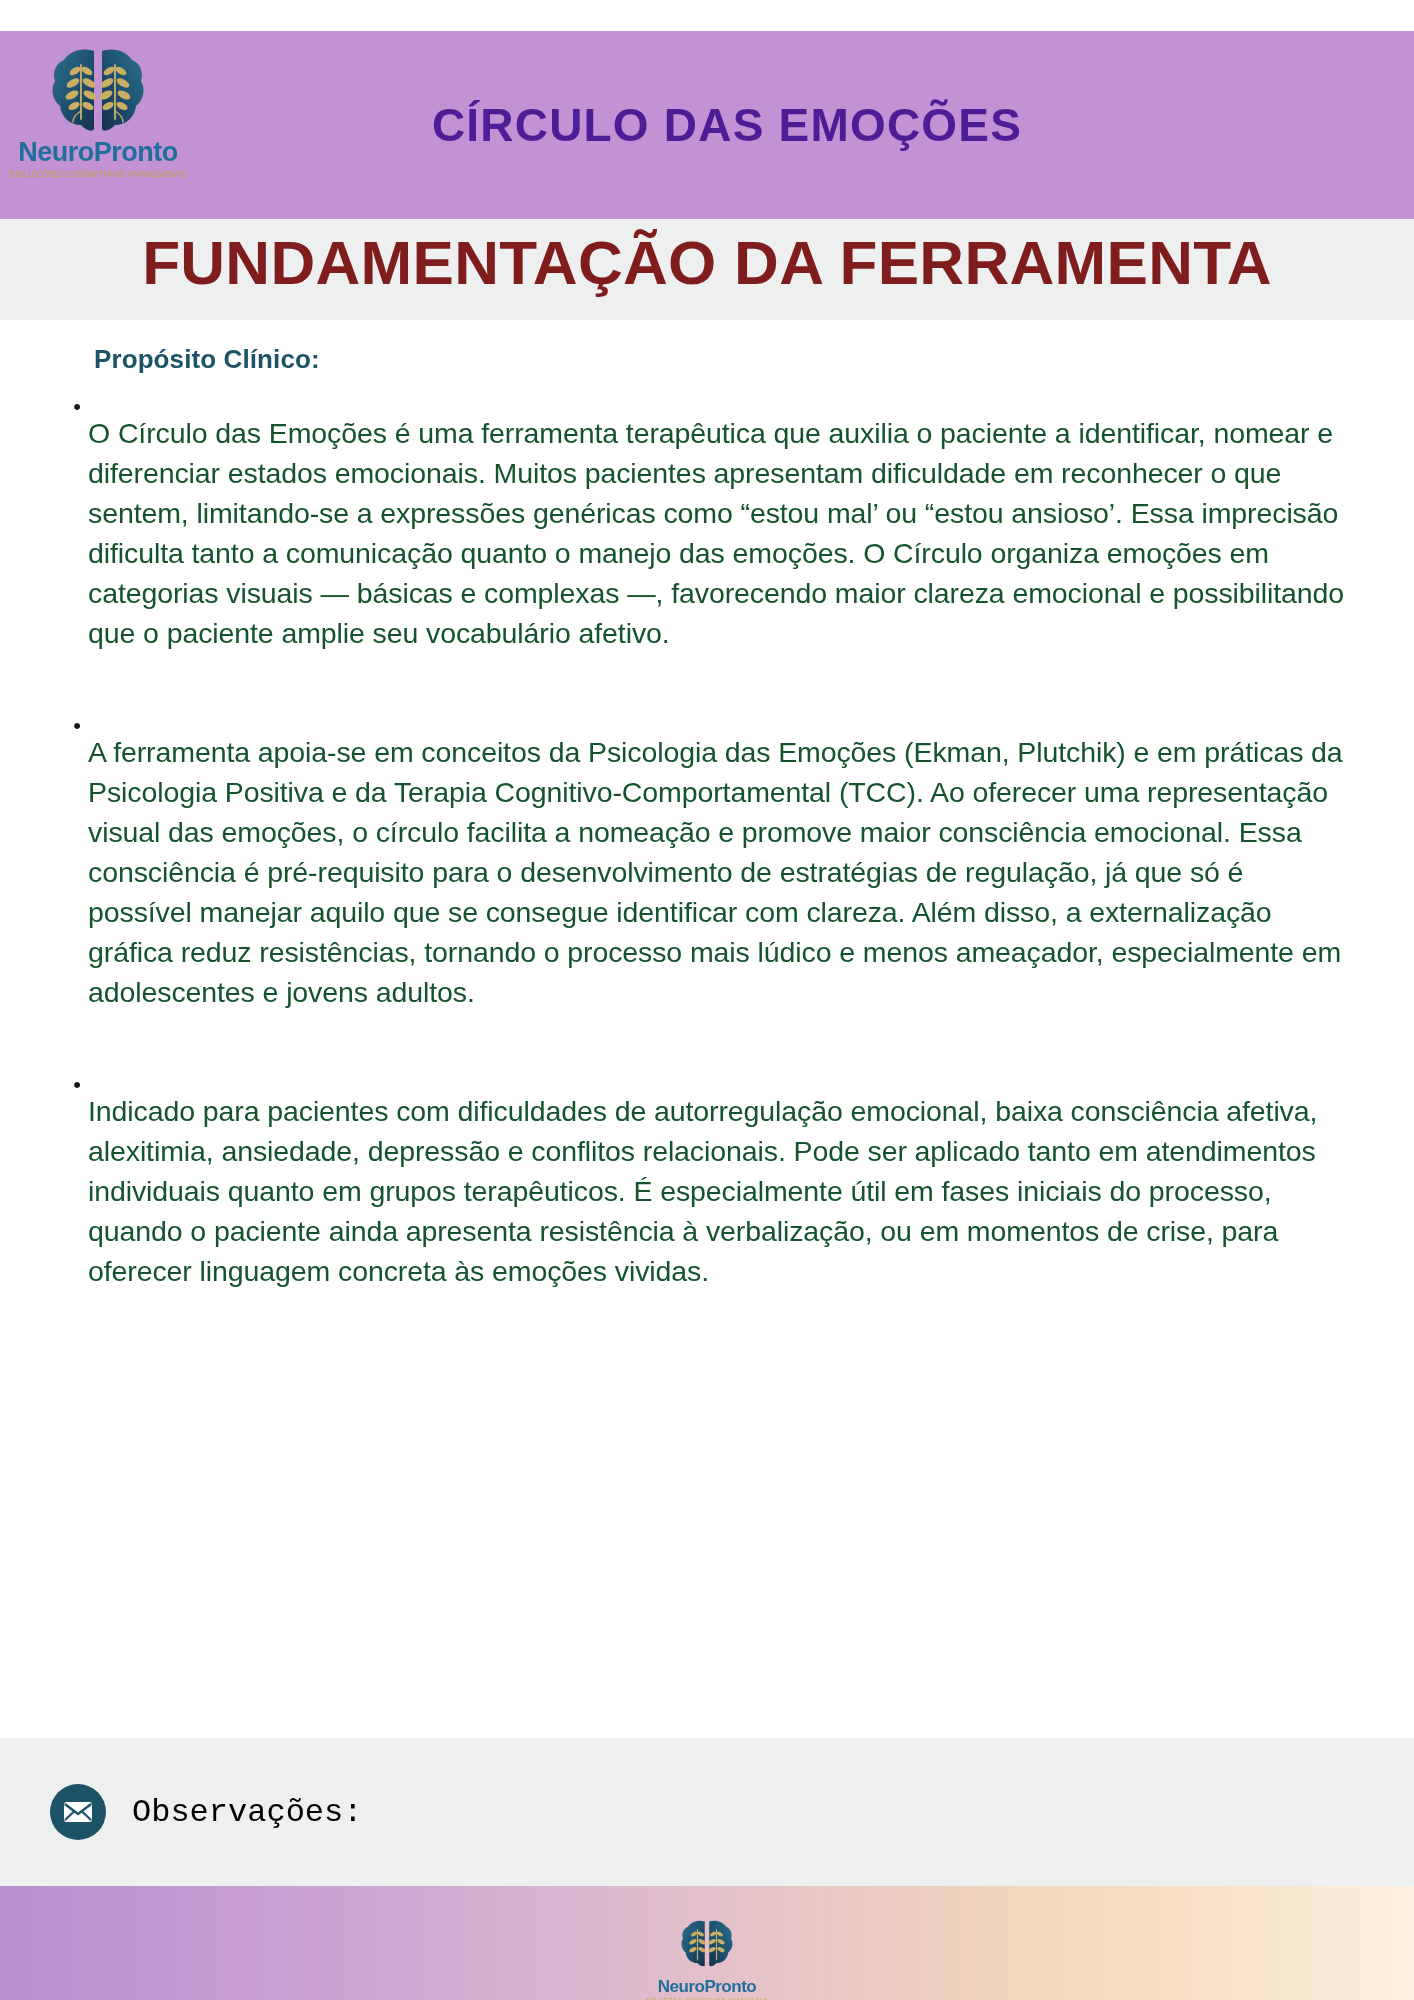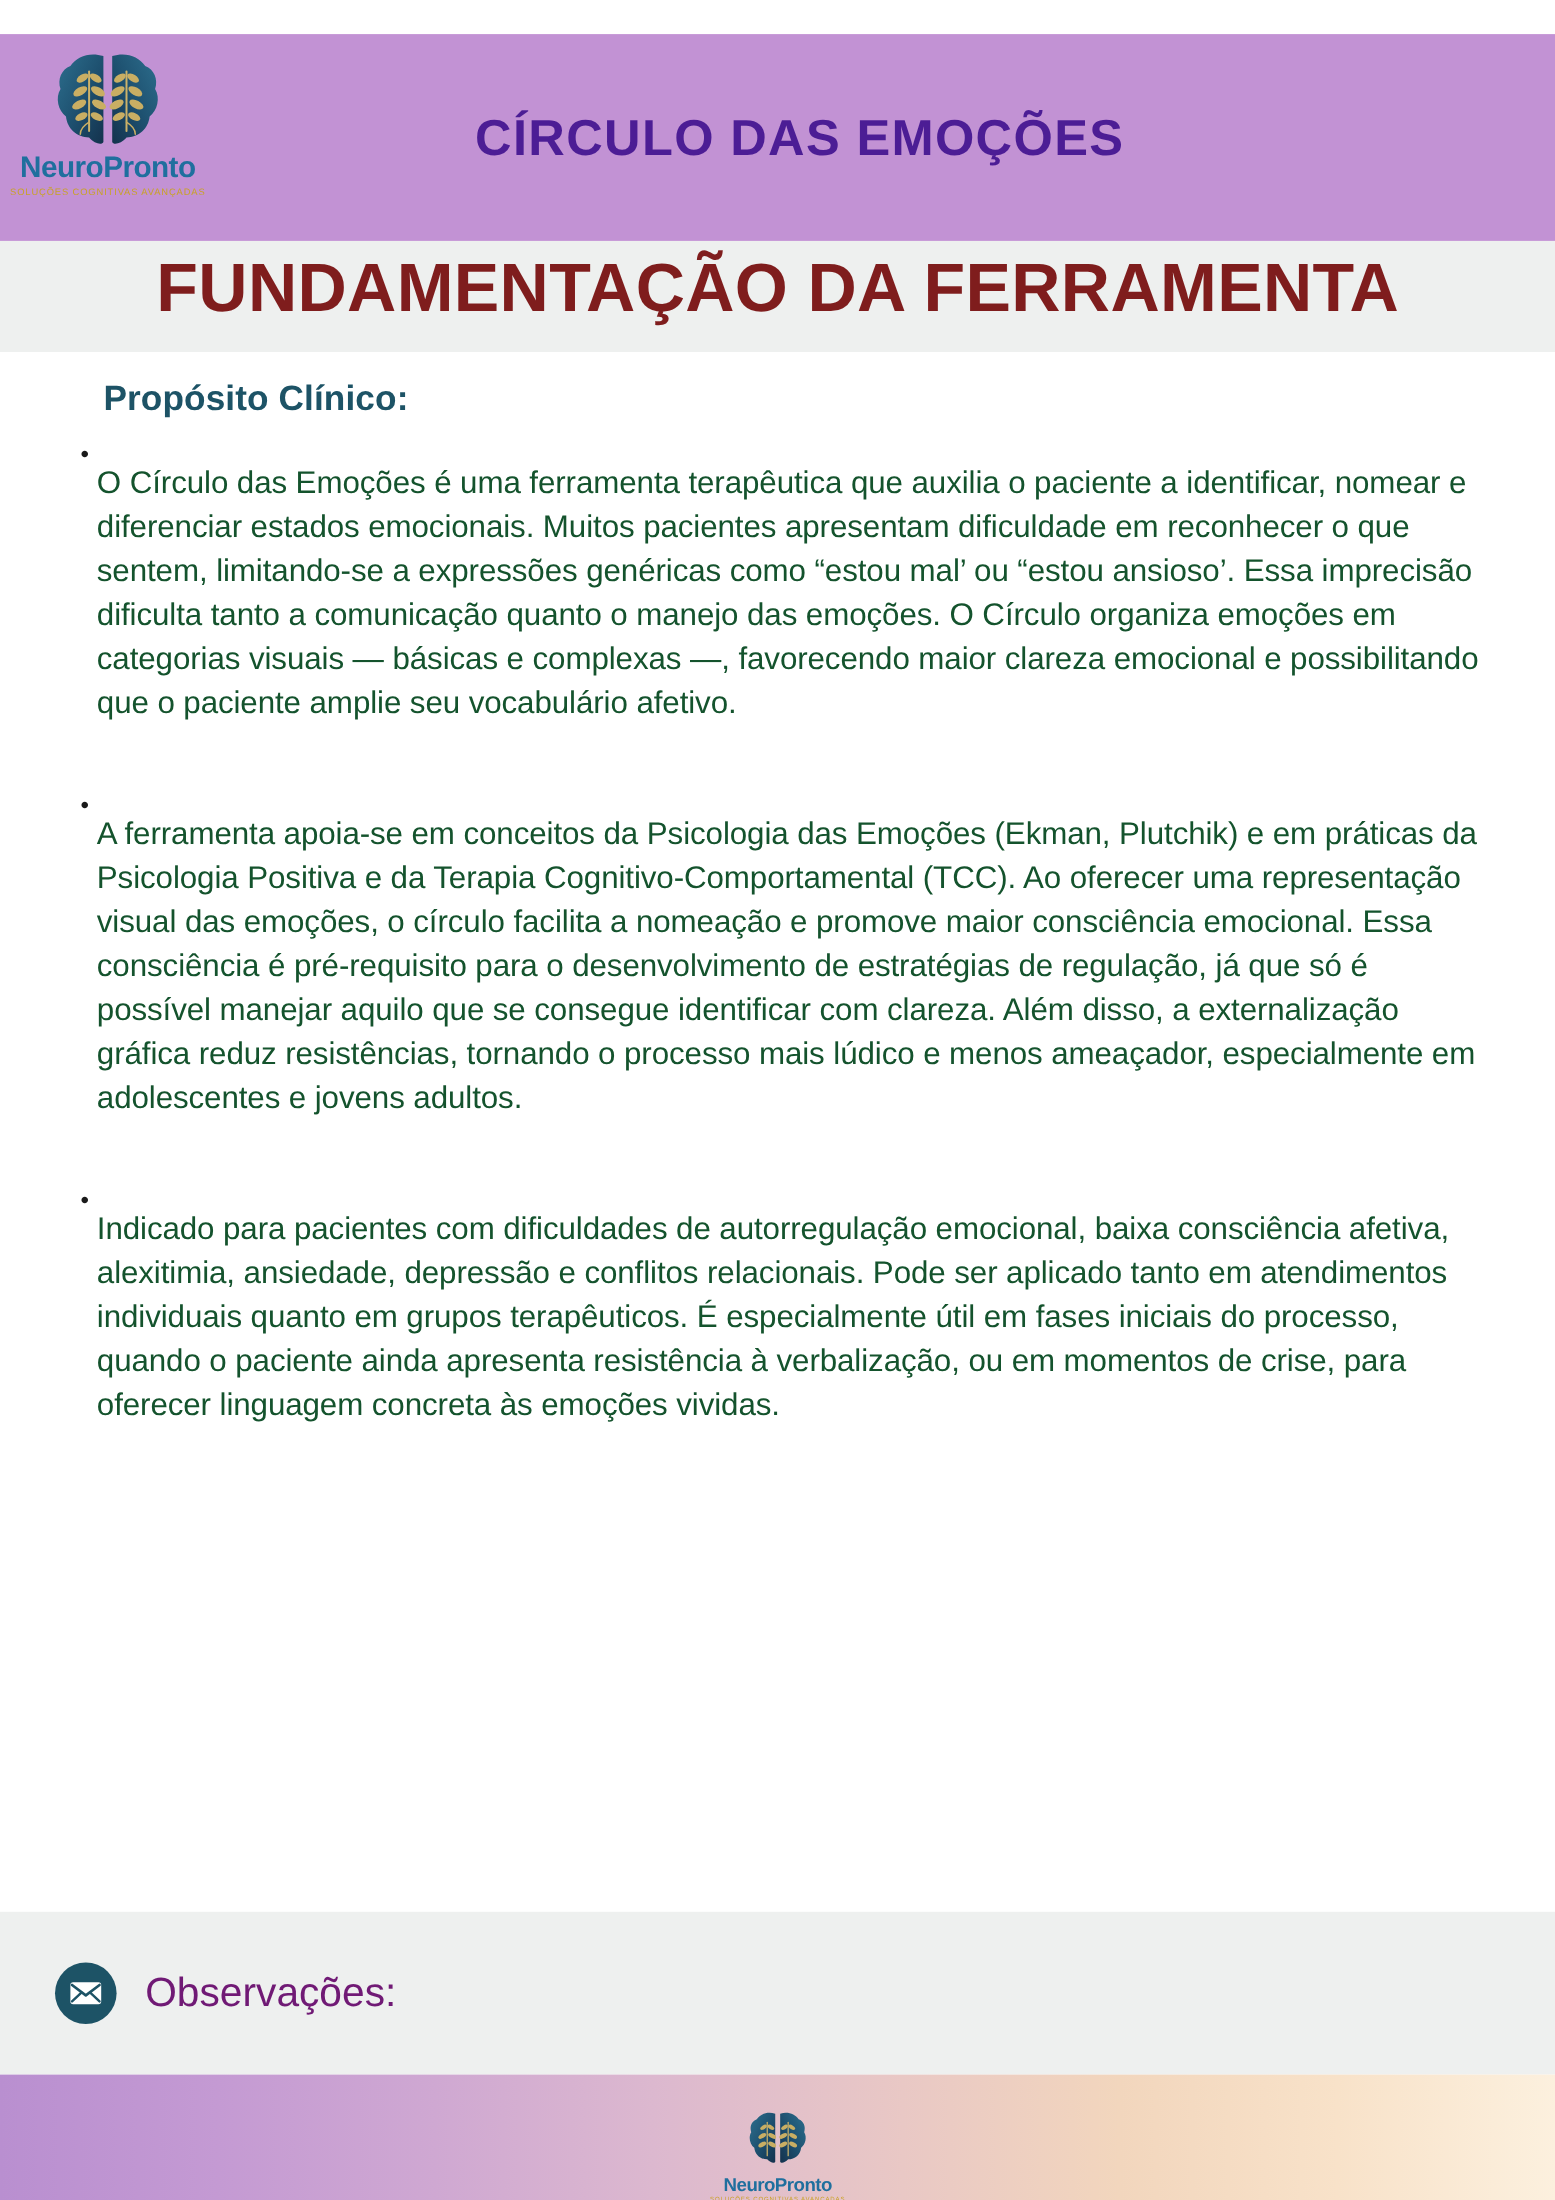--- a/index.html
+++ b/index.html
@@ -100,21 +100,21 @@
     padding: 24px 66px 10px 66px;
     box-sizing: border-box;
   }
 
   .section { margin-bottom: 4px; }
 
   .section-heading {
     color: #1d5366;
     font-family: "Liberation Sans", sans-serif;
     font-weight: bold;
-    font-size: 32px;
+    font-size: 26px;
     margin: 0 0 10px 0;
     letter-spacing: 0.1px;
   }
   .sh-indent-1 { padding-left: 28px; }
   .sh-indent-2 { padding-left: 8px; }
   .sh-indent-3 { padding-left: 42px; }
 
   .bullet-row {
     display: flex;
     align-items: flex-start;
@@ -154,23 +154,23 @@
     height: 56px;
     border-radius: 50%;
     background: #1d5366;
     display: flex;
     align-items: center;
     justify-content: center;
     flex: 0 0 auto;
   }
   .notes-label {
     margin-left: 26px;
-    color: #701a75;
-    font-family: Liberation Sans, sans-serif;
-    font-size: 37px;
+    color: #000000;
+    font-family: Liberation Mono, monospace;
+    font-size: 32px;
   }
 
   
   .footer {
     height: 145px;
     flex: 0 0 auto;
     background: linear-gradient(to right,
        #b98fd0 0%,
        #c49ad3 14%,
        #cfa8d2 28%,

